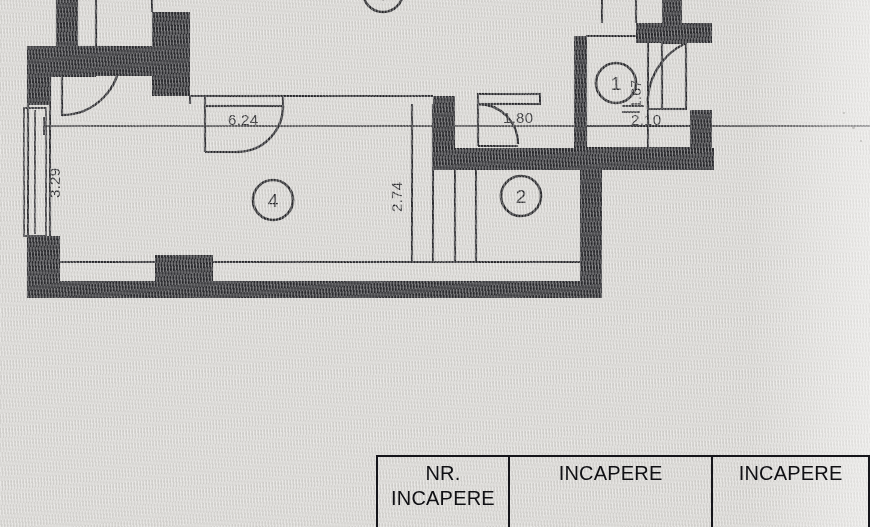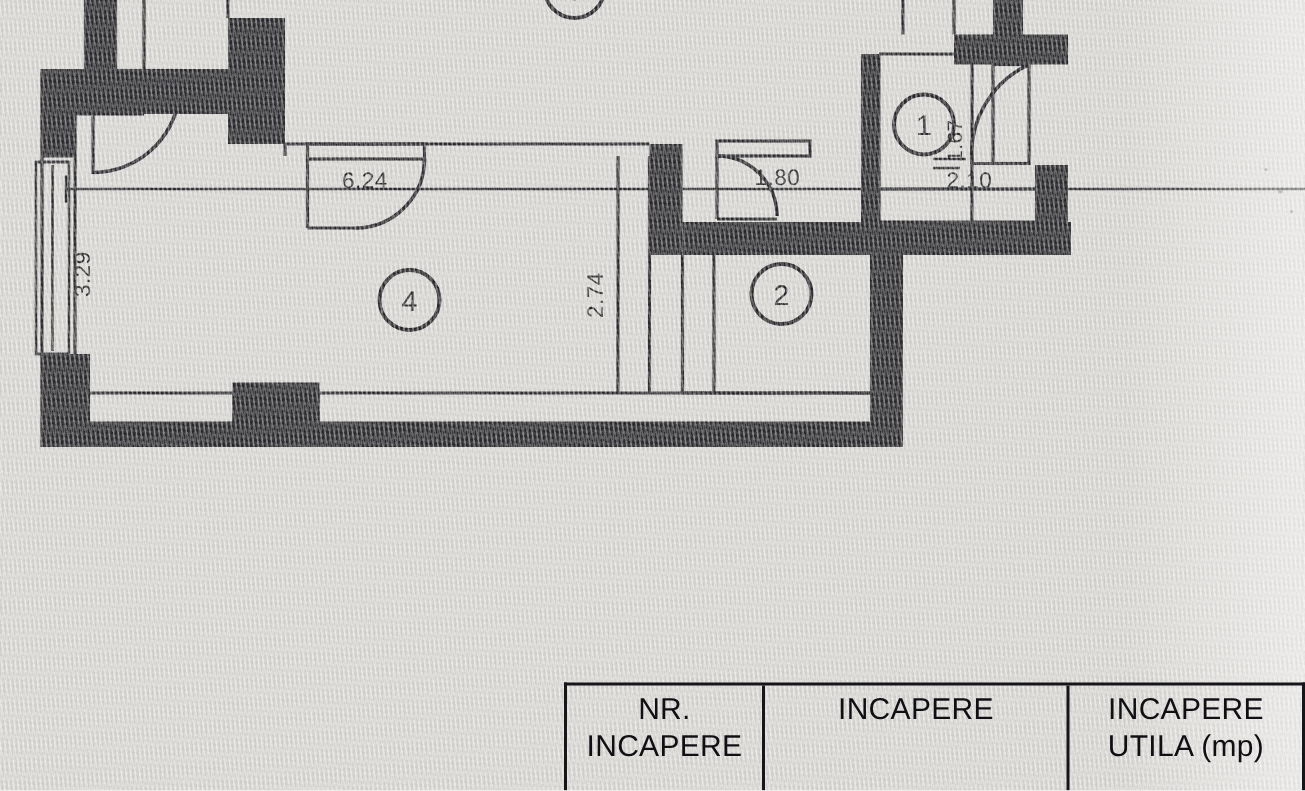--- a/index.html
+++ b/index.html
@@ -267,19 +267,18 @@
 
     <div class="lcell lcell-den">
       <div class="lhead">
         <span class="l2">INCAPERE</span>
       </div>
     </div>
 
     <div class="lcell lcell-supra">
       <div class="lhead">
         <span>INCAPERE</span>
-        <span class="l2">UTILA (mp)</span>
       </div>
     </div>
 
   </div>
 
 </div>
 
 </body></html>

